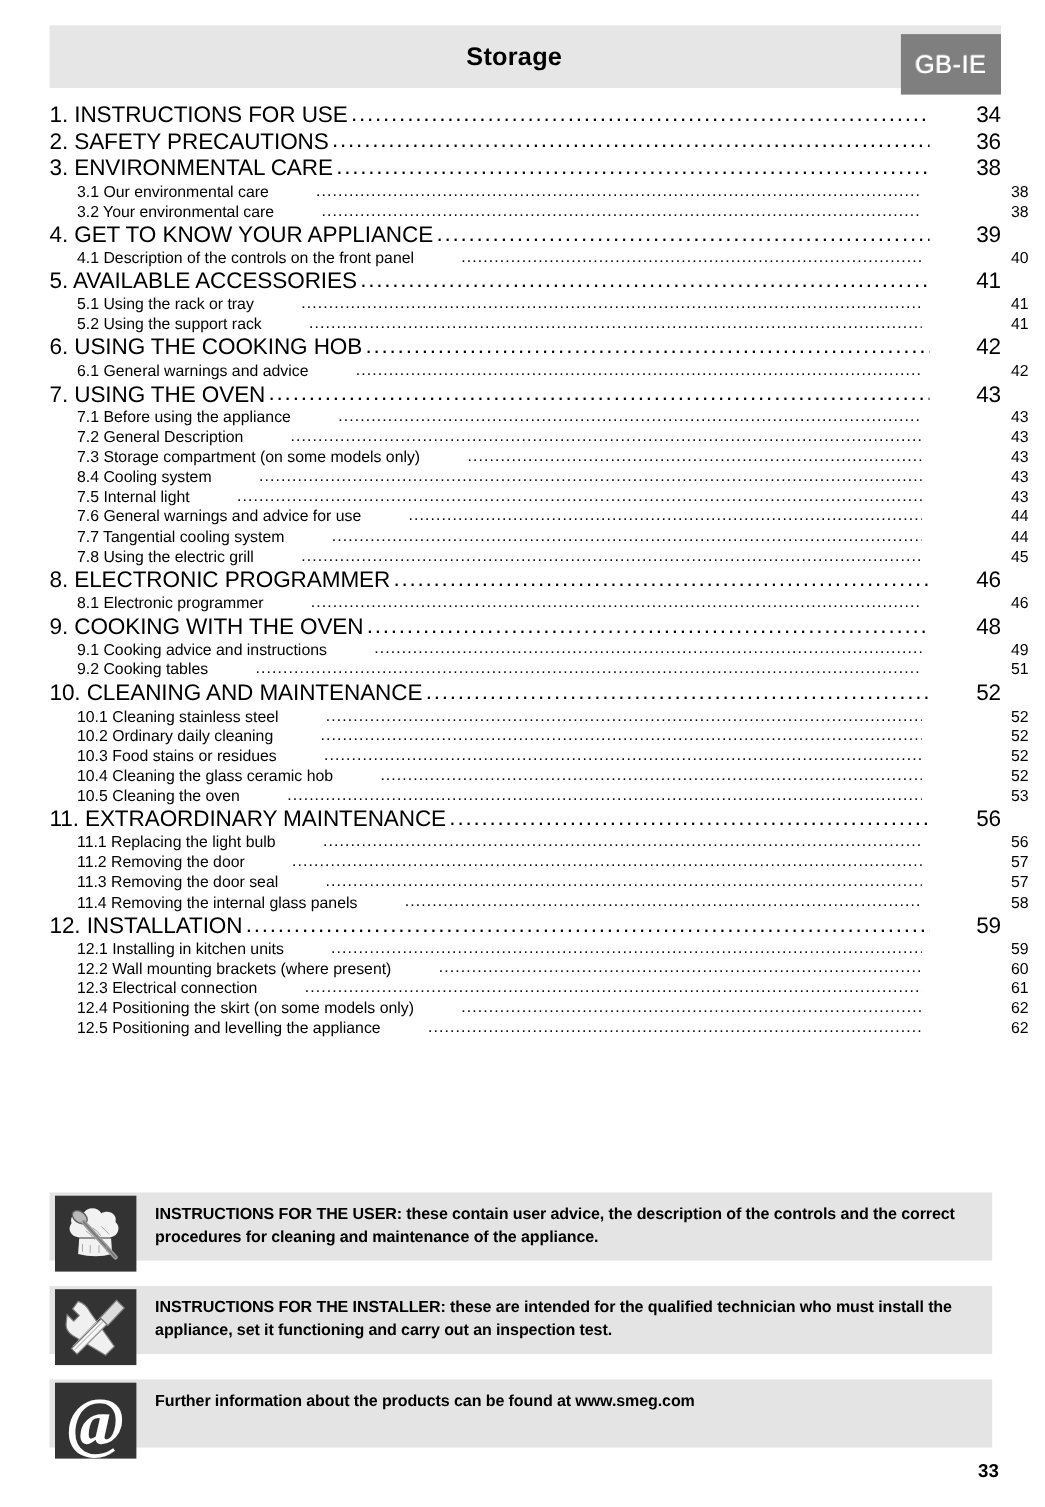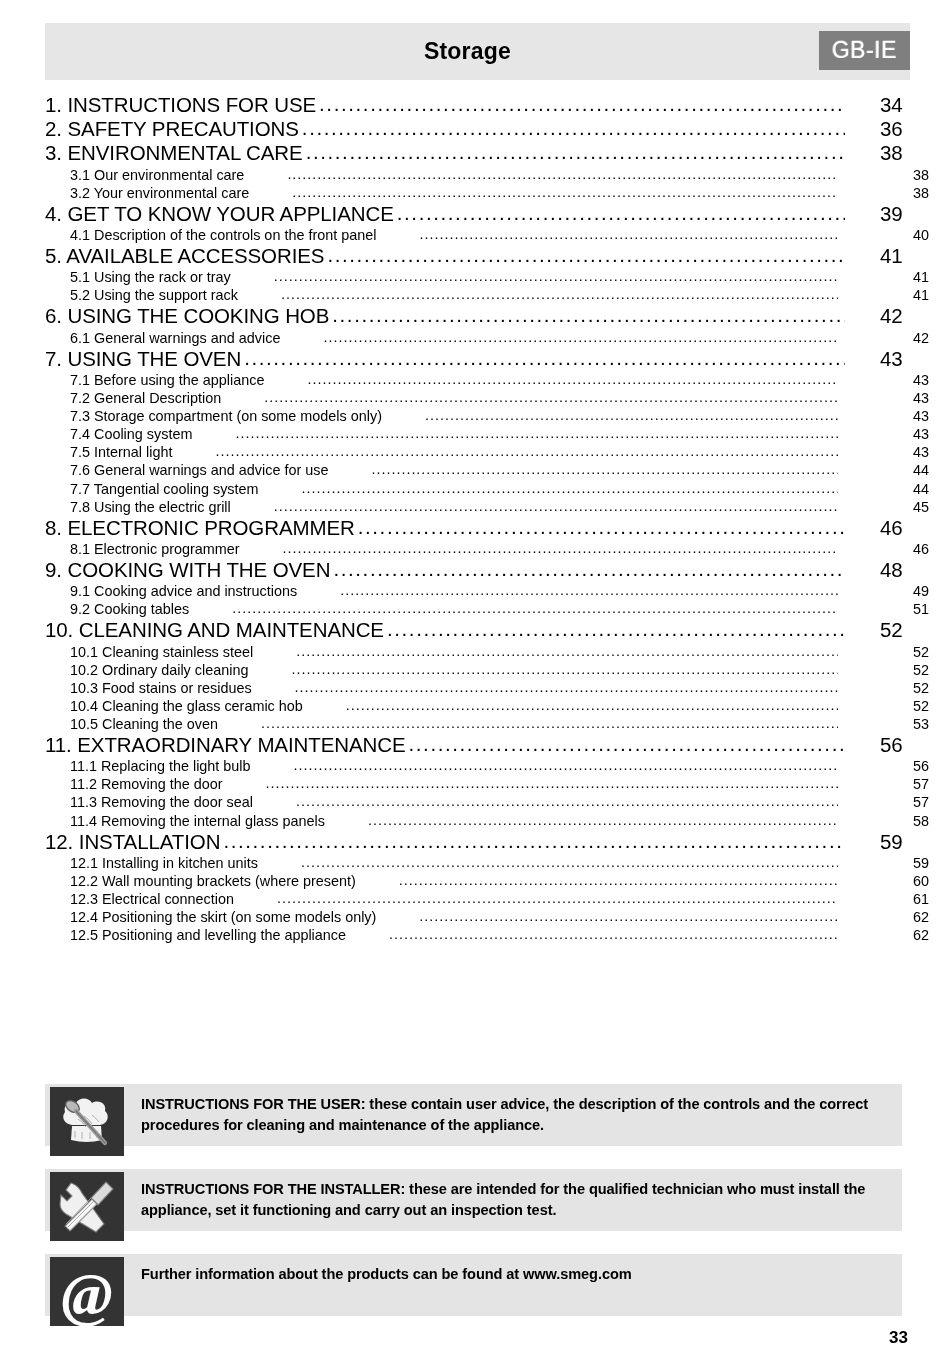--- a/index.html
+++ b/index.html
@@ -34,21 +34,21 @@
     letter-spacing: 0.2px;
     color: #000;
     position: relative;
     left: -10px;
   }
   .lang-badge {
     position: absolute;
     right: 0px;
     top: 8px;
     width: 91px;
-    height: 39px;
+    height: 55px;
     background: #7f7f7f;
     display: flex;
     align-items: center;
     justify-content: center;
     font-size: 23px;
     color: #ffffff;
     letter-spacing: 0.5px;
     text-shadow: -1px 0 0 rgba(255,255,255,0.45),
                   0 -1px 0 rgba(255,255,255,0.30);
   }
@@ -77,21 +77,21 @@
     top: -1px;
   }
   .toc-row .leader::after {
     content: "..........................................................................................................................................................................................................................................................";
     letter-spacing: 1.2px;
     display: block;
     white-space: nowrap;
   }
   .toc-row .pageno {
     flex: 0 0 auto;
-    text-align: left;
+    text-align: right;
     margin-left: 32px;
   }
 
   
   .lvl1 {
     font-size: 20.5px;
     line-height: 24.2px;
     letter-spacing: -0.1px;
   }
   .lvl1 .pageno { min-width: 30px; }
@@ -243,21 +243,21 @@
       <span class="label">7.2 General Description</span>
       <span class="leader"></span>
       <span class="pageno">43</span>
     </div>
     <div class="toc-row lvl2">
       <span class="label">7.3 Storage compartment (on some models only)</span>
       <span class="leader"></span>
       <span class="pageno">43</span>
     </div>
     <div class="toc-row lvl2">
-      <span class="label">7.4 Cooling system</span>
+      <span class="label">8.4 Cooling system</span>
       <span class="leader"></span>
       <span class="pageno">43</span>
     </div>
     <div class="toc-row lvl2">
       <span class="label">7.5 Internal light</span>
       <span class="leader"></span>
       <span class="pageno">43</span>
     </div>
     <div class="toc-row lvl2">
       <span class="label">7.6 General warnings and advice for use</span>

